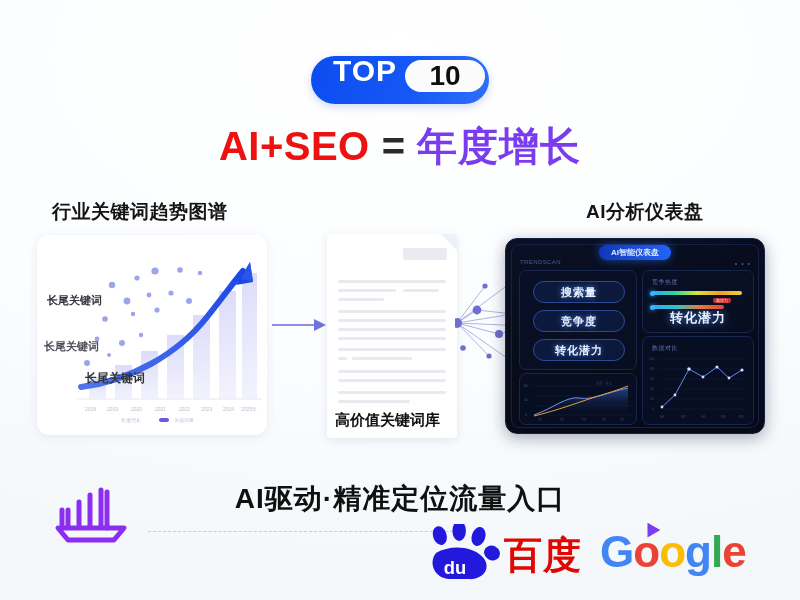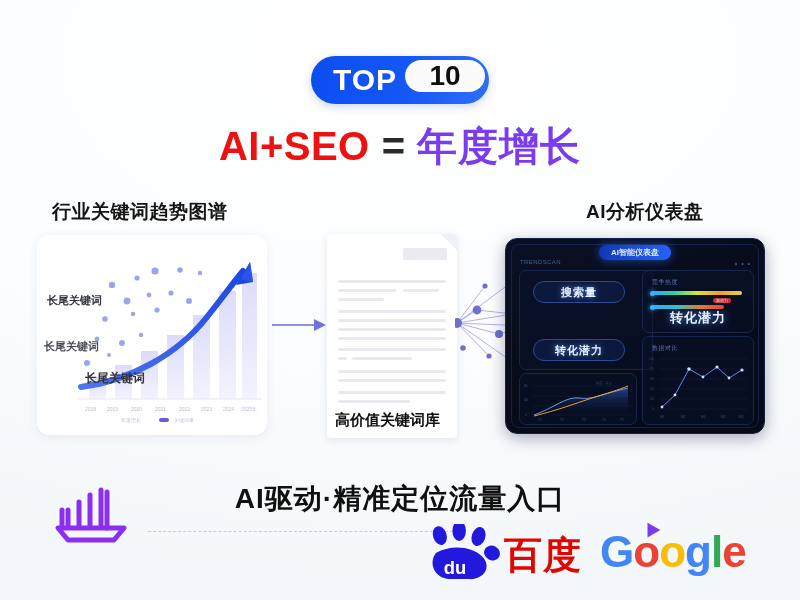--- a/index.html
+++ b/index.html
@@ -13,21 +13,21 @@
     background:
       radial-gradient(120% 90% at 50% 10%, #ffffff 0%, #fbfdfe 55%, #f3f7f9 100%),
       linear-gradient(160deg,#f7fafb 0%,#ffffff 40%,#f4f8fa 100%);
   }
 
   
   .top-badge{
     position:absolute;left:311px;top:56px;
     width:178px;height:48px;border-radius:26px;
     background:linear-gradient(95deg,#0c4df0 0%,#1558f5 55%,#2f6dfb 100%);
-    display:flex;align-items:center;
+    display:flex;
     box-shadow:0 3px 10px rgba(20,70,200,.20);
   }
   .top-badge .tb-word{
     color:#fff;font-weight:bold;font-size:30px;letter-spacing:1px;
     margin-left:22px;line-height:1;
   }
   .top-badge .tb-num{
     position:absolute;right:4px;top:4px;
     width:80px;height:32px;border-radius:22px;
     background:#fbfbfb;color:#0e0e0e;font-weight:bold;font-size:28px;
@@ -109,21 +109,21 @@
     padding:2px 12px;border-radius:9px;
     background:linear-gradient(90deg,#1038b8,#2563f5);
     color:#dce9ff;font-size:8px;font-weight:bold;white-space:nowrap;
     box-shadow:0 0 10px rgba(40,110,255,.6);
   }
   .dash-brand{position:absolute;left:14px;top:20px;font-size:6px;color:#4a5f92;letter-spacing:.4px;}
   .dash-dots{position:absolute;right:13px;top:21px;font-size:7px;color:#46598c;letter-spacing:1px;}
 
   .panel{position:absolute;border:1px solid #17264f;border-radius:7px;
     background:rgba(10,18,42,.55);}
-  #p-buttons{left:13px;top:31px;width:116px;height:98px;padding-left:16px;}
+  #p-buttons{left:13px;top:31px;width:116px;height:98px;}
   #p-area{left:13px;top:134px;width:116px;height:50px;}
   #p-gauge{left:136px;top:31px;width:110px;height:61px;}
   #p-line{left:136px;top:97px;width:110px;height:87px;}
 
   .pill{
     position:absolute;left:13px;width:90px;height:20px;border-radius:11px;
     border:1px solid #2a4a96;background:rgba(14,28,66,.8);
     display:flex;align-items:center;justify-content:center;
     color:#e8f1ff;font-size:11px;font-weight:bold;letter-spacing:1px;
     text-shadow:0 0 6px rgba(90,150,255,.8);
@@ -299,20 +299,21 @@
   </svg>
 
   <div class="card-dash">
     <div class="dash-frame"></div>
     <div class="dash-badge">AI智能仪表盘</div>
     <div class="dash-brand">TRENDSCAN</div>
     <div class="dash-dots">• • •</div>
 
     <div class="panel" id="p-buttons">
       <div class="pill" id="pill1">搜索量</div>
+      <div class="pill" id="pill2">竞争度</div>
       <div class="pill" id="pill3">转化潜力</div>
     </div>
 
     <div class="panel" id="p-area">
       <svg viewBox="0 0 116 50" style="position:absolute;inset:0;width:100%;height:100%">
         <defs>
           <linearGradient id="ag" x1="0" y1="0" x2="0" y2="1">
             <stop offset="0%" stop-color="#3b6ad8" stop-opacity=".55"></stop>
             <stop offset="100%" stop-color="#0b1430" stop-opacity="0"></stop>
           </linearGradient>

